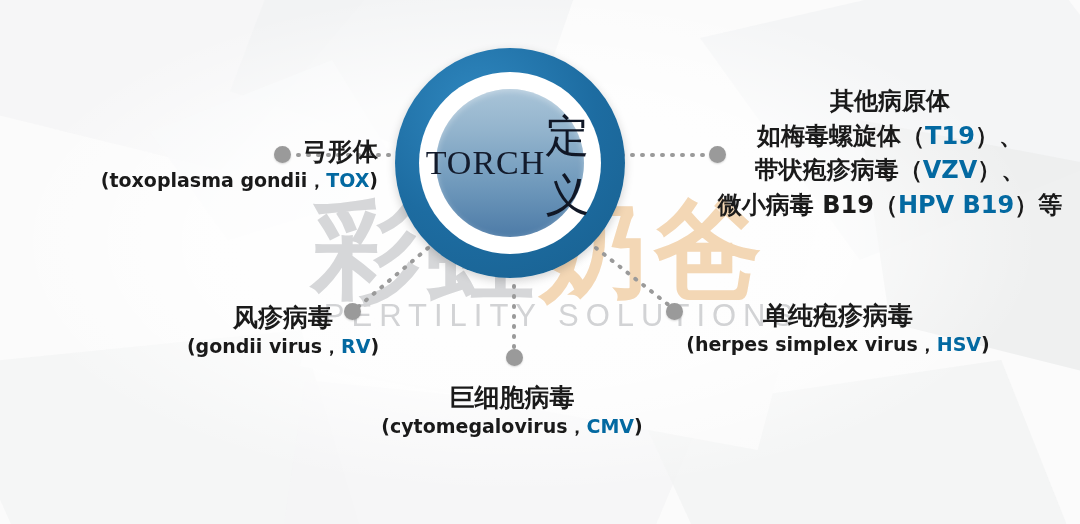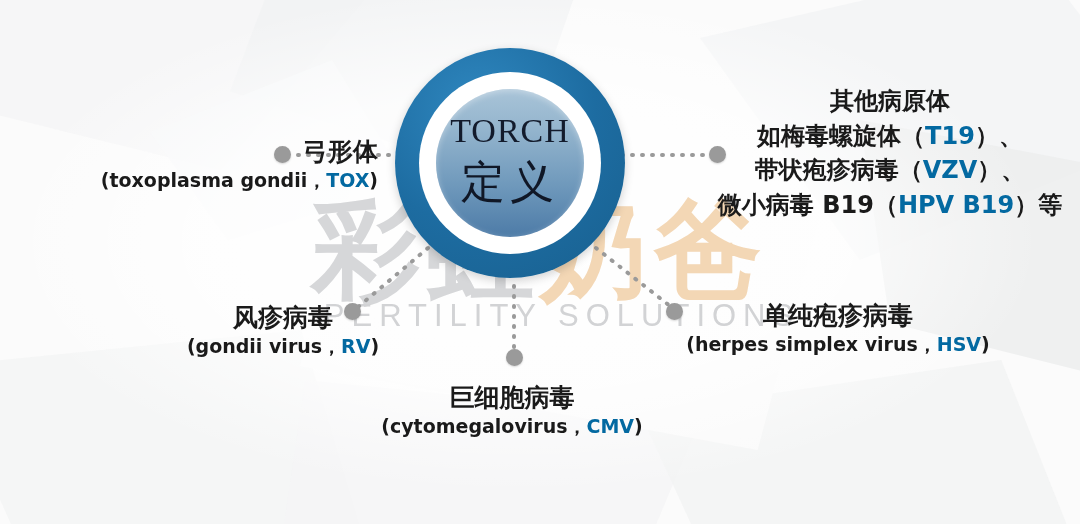--- a/index.html
+++ b/index.html
@@ -132,21 +132,20 @@
     left: 24px; top: 24px; right: 24px; bottom: 24px;
     border-radius: 50%;
     background: #ffffff;
   }
   .ring-core {
     position: absolute;
     left: 41px; top: 41px; right: 41px; bottom: 41px;
     border-radius: 50%;
     background: linear-gradient(180deg, #a9c4d8 0%, #93b4cd 28%, #6e98bb 66%, #4d7ba7 100%);
     display: flex;
-    flex-direction: column;
     align-items: center;
     justify-content: center;
     box-shadow: inset 0 2px 6px rgba(255,255,255,.35);
   }
   .core-en {
     font-family: "Liberation Serif", "DejaVu Serif", serif;
     font-size: 34px;
     color: #131b2c;
     letter-spacing: 1px;
     line-height: 1;

